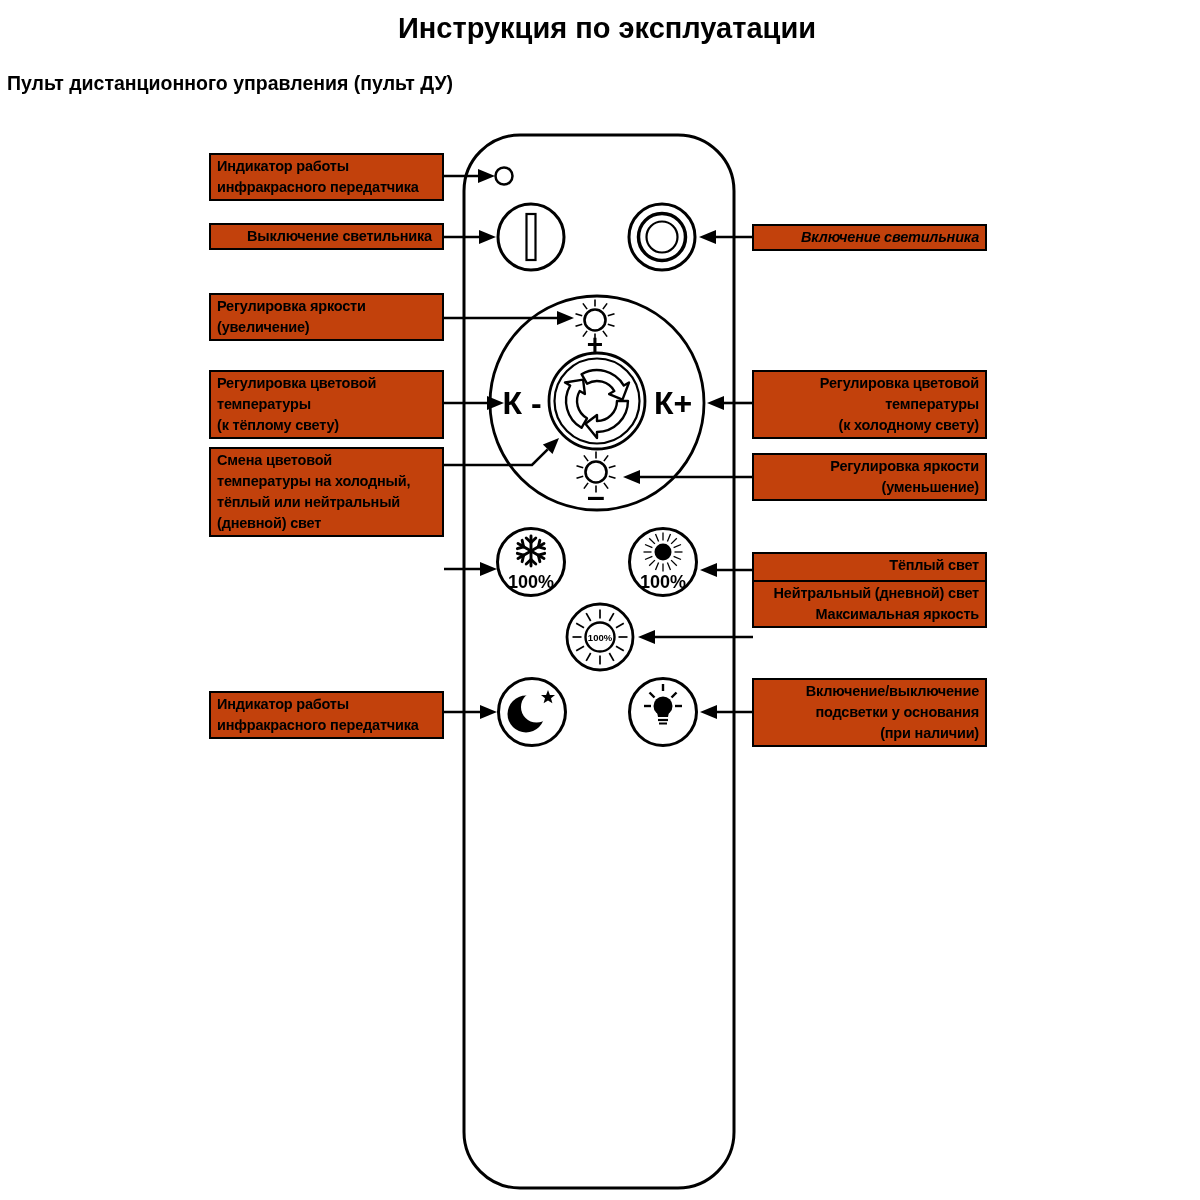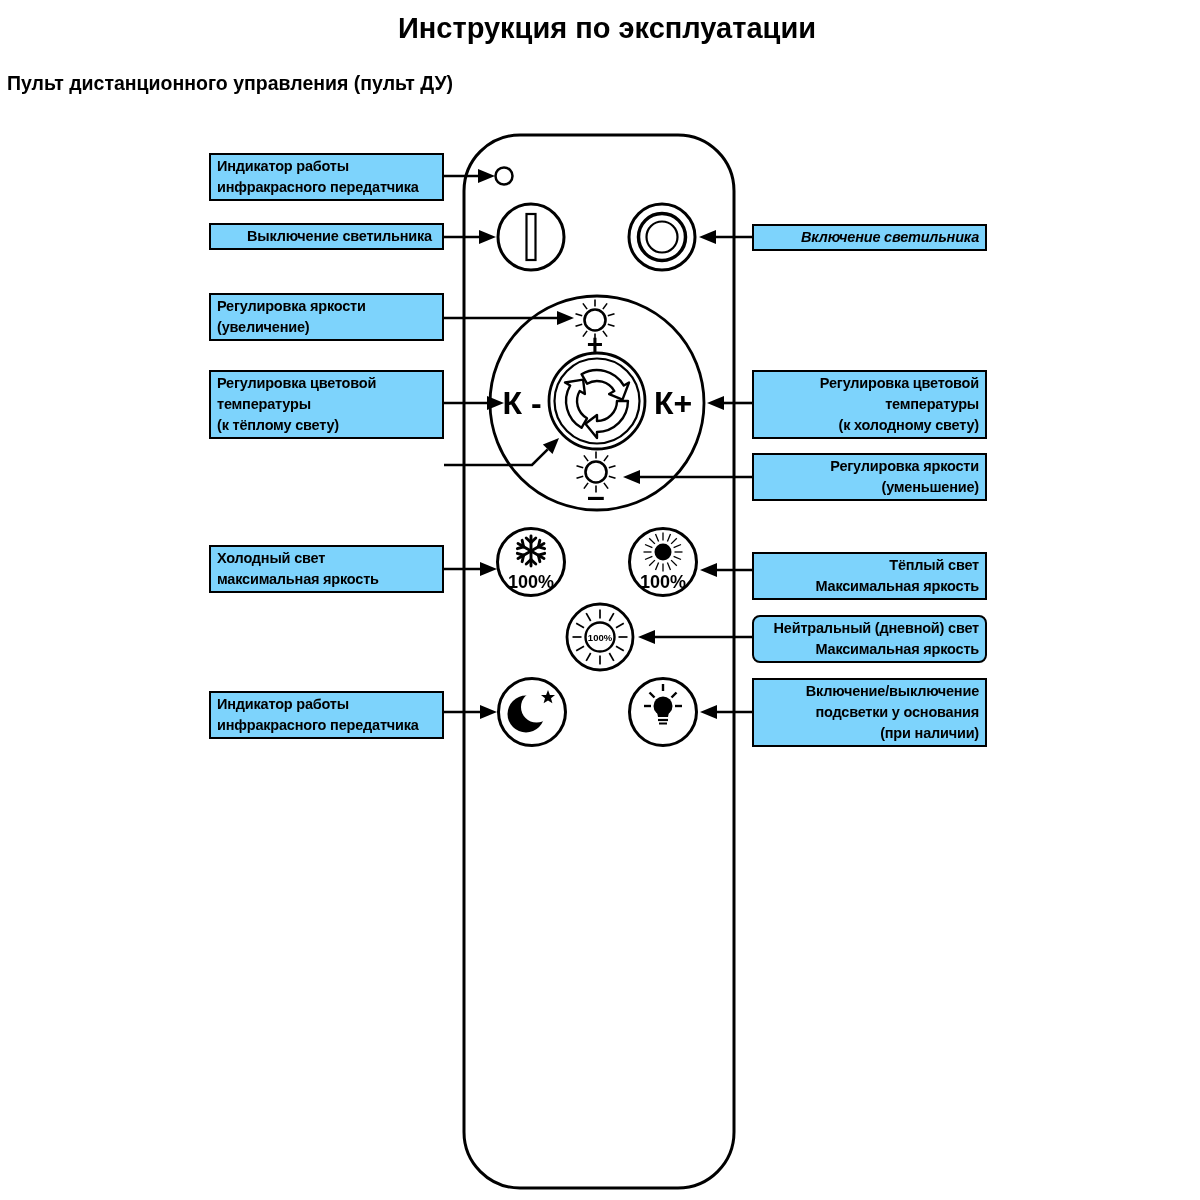--- a/index.html
+++ b/index.html
@@ -4,21 +4,21 @@
 <style>
   html,body{margin:0;padding:0;background:#fff;}
   .page{position:relative;width:1200px;height:1200px;background:#fff;overflow:hidden;
         font-family:"Liberation Sans",sans-serif;color:#000;margin-left:7px;}
   .title{position:absolute;top:12px;left:0;width:100%;text-align:center;
          font-size:29px;font-weight:bold;}
   .subtitle{position:absolute;top:72px;left:0;width:100%;text-align:left;
             font-size:19.5px;font-weight:bold;}
   .diagram-svg{position:absolute;top:0;left:0;z-index:1;}
   .label{position:absolute;z-index:2;box-sizing:border-box;width:235px;
-         border:2px solid #000;background:#7dd3fc;padding:1px 6px;
+         border:2px solid #000;background:#c2410c;padding:1px 6px;
          font-size:14.5px;line-height:21px;font-weight:bold;white-space:pre;
          letter-spacing:-0.2px;}
   .label.right{text-align:right;}
   svg text{font-family:"Liberation Sans",sans-serif;font-weight:bold;fill:#000;}
 </style>
 </head>
 <body>
 
 <div class="page">
 
@@ -203,32 +203,34 @@
   </svg>
 
   <div class="label" style="left:202px;top:153px;">Индикатор работы
 инфракрасного передатчика</div>
   <div class="label" style="left:202px;top:223px;padding-left:36px;">Выключение светильника</div>
   <div class="label" style="left:202px;top:293px;">Регулировка яркости
 (увеличение)</div>
   <div class="label" style="left:202px;top:370px;">Регулировка цветовой
 температуры
 (к тёплому свету)</div>
-  <div class="label" style="left:202px;top:545px;">Холодный свет
-максимальная яркость</div>
+  <div class="label" style="left:202px;top:447px;">Смена цветовой
+температуры на холодный,
+тёплый или нейтральный
+(дневной) свет</div>
   <div class="label" style="left:202px;top:691px;">Индикатор работы
 инфракрасного передатчика</div>
 
   <div class="label right" style="left:745px;top:224px;font-style:italic;">Включение светильника</div>
   <div class="label right" style="left:745px;top:370px;">Регулировка цветовой
 температуры
 (к холодному свету)</div>
   <div class="label right" style="left:745px;top:453px;">Регулировка яркости
 (уменьшение)</div>
   <div class="label right" style="left:745px;top:552px;">Тёплый свет
 Максимальная яркость</div>
-  <div class="label right" style="left:745px;top:615px;border-radius:8px;">Нейтральный (дневной) свет
+  <div class="label right" style="left:745px;top:580px;">Нейтральный (дневной) свет
 Максимальная яркость</div>
   <div class="label right" style="left:745px;top:678px;padding-left:35px;">Включение/выключение
 подсветки у основания
 (при наличии)</div>
 
 </div>
 
 </body></html>

